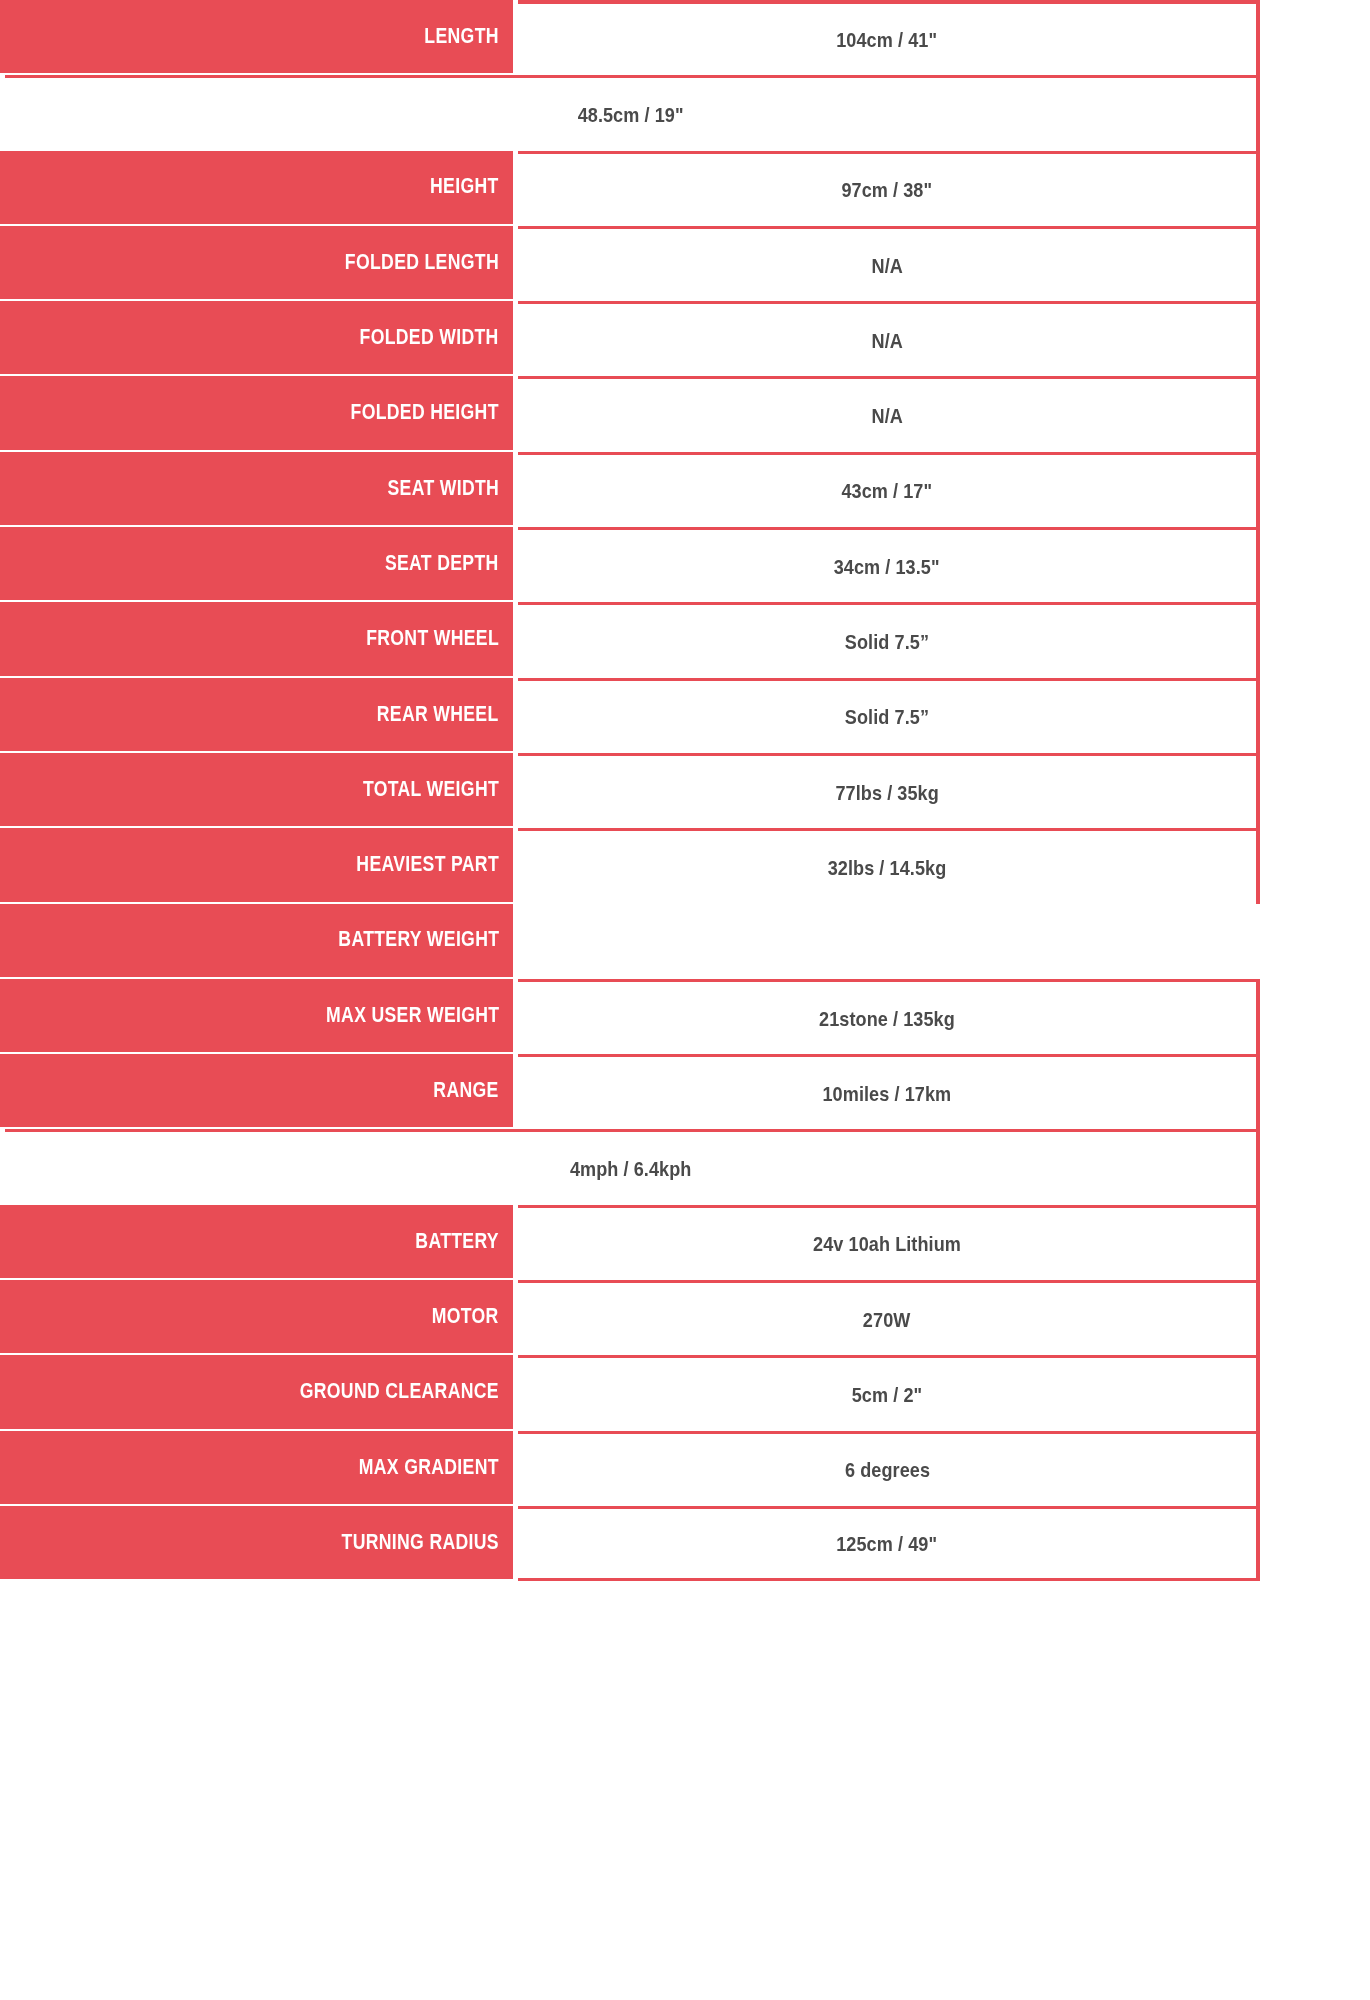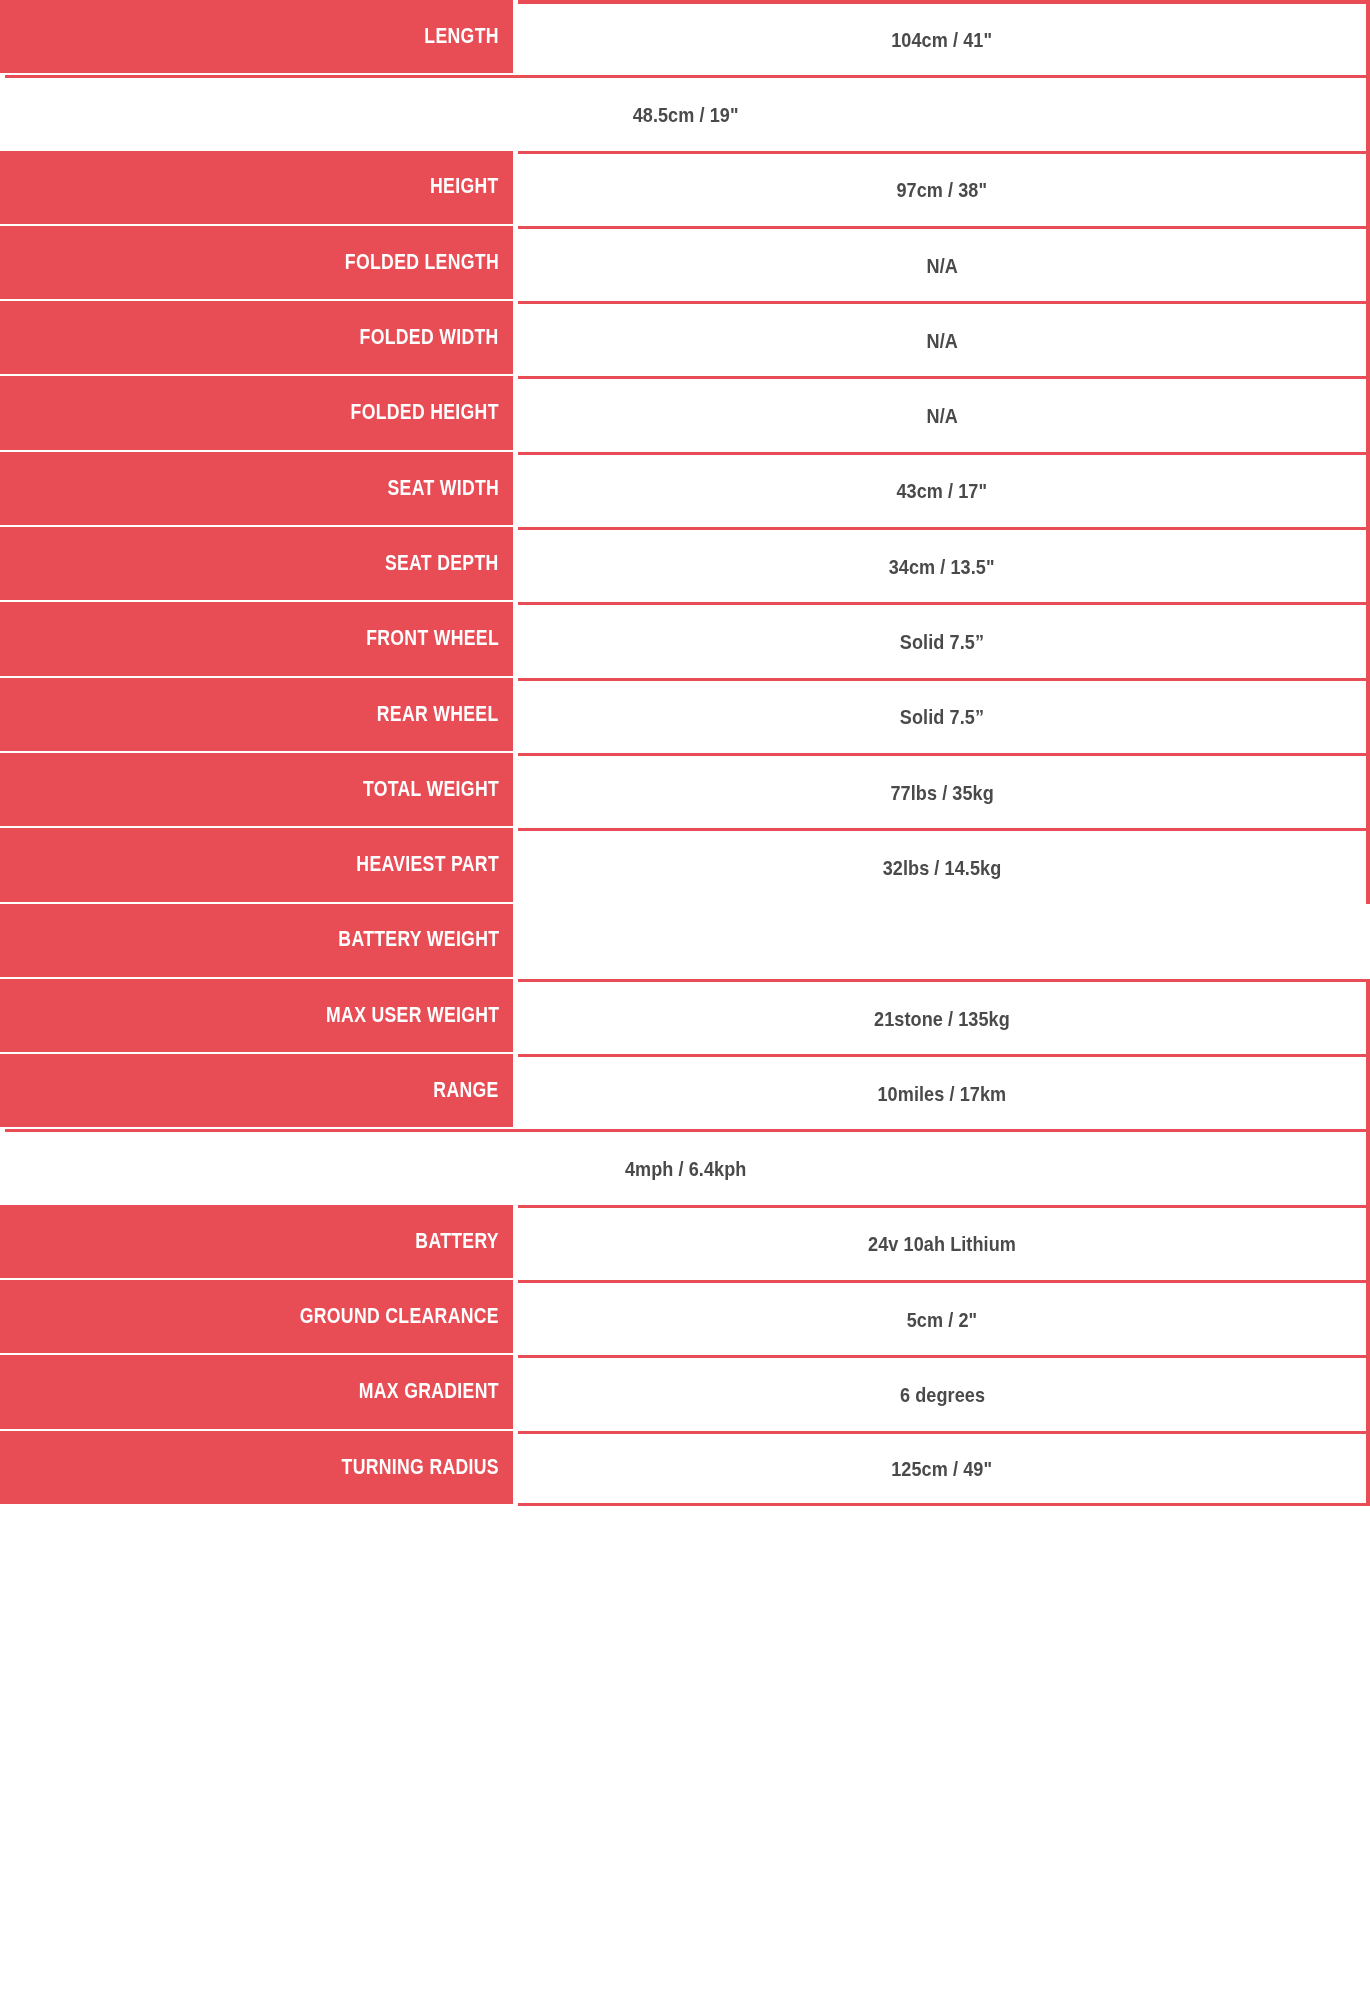--- a/index.html
+++ b/index.html
@@ -13,21 +13,21 @@
 
   #spec-table {
     width:1370px;
     position:relative;
     background:#ffffff;
   }
 
   .spec-row {
     display:flex;
     align-items:stretch;
-    width:1370px;
+    width:1260px;
     height:75.3px;
     justify-content:space-between;
   }
 
   
   .label-cell {
     width:513px;
     flex:0 0 513px;
     background:#e84c55;
     display:flex;
@@ -229,20 +229,29 @@
       <div class="label-cell">
         <span class="label-text">BATTERY</span>
       </div>
       <div class="col-gap"></div>
       <div class="value-cell">
         <span class="value-text">24v 10ah Lithium</span>
       </div>
     </div>
     <div class="spec-row">
       <div class="label-cell">
+        <span class="label-text">MOTOR</span>
+      </div>
+      <div class="col-gap"></div>
+      <div class="value-cell">
+        <span class="value-text">270W</span>
+      </div>
+    </div>
+    <div class="spec-row">
+      <div class="label-cell">
         <span class="label-text">GROUND CLEARANCE</span>
       </div>
       <div class="col-gap"></div>
       <div class="value-cell">
         <span class="value-text">5cm / 2"</span>
       </div>
     </div>
     <div class="spec-row">
       <div class="label-cell">
         <span class="label-text">MAX GRADIENT</span>

